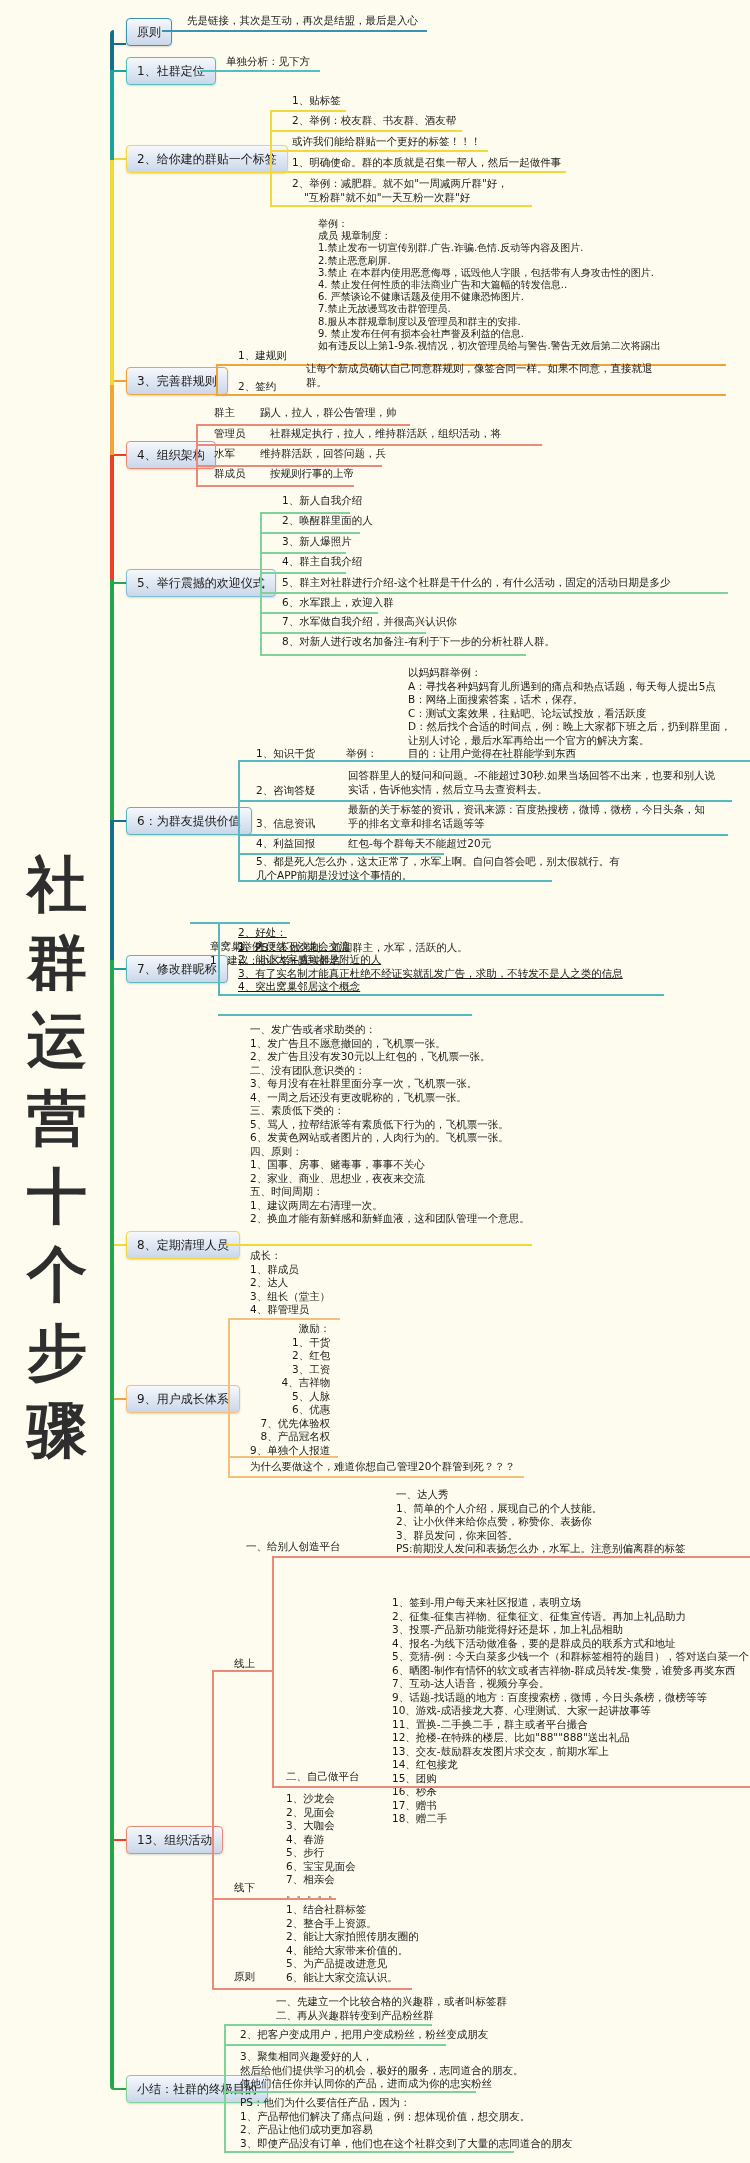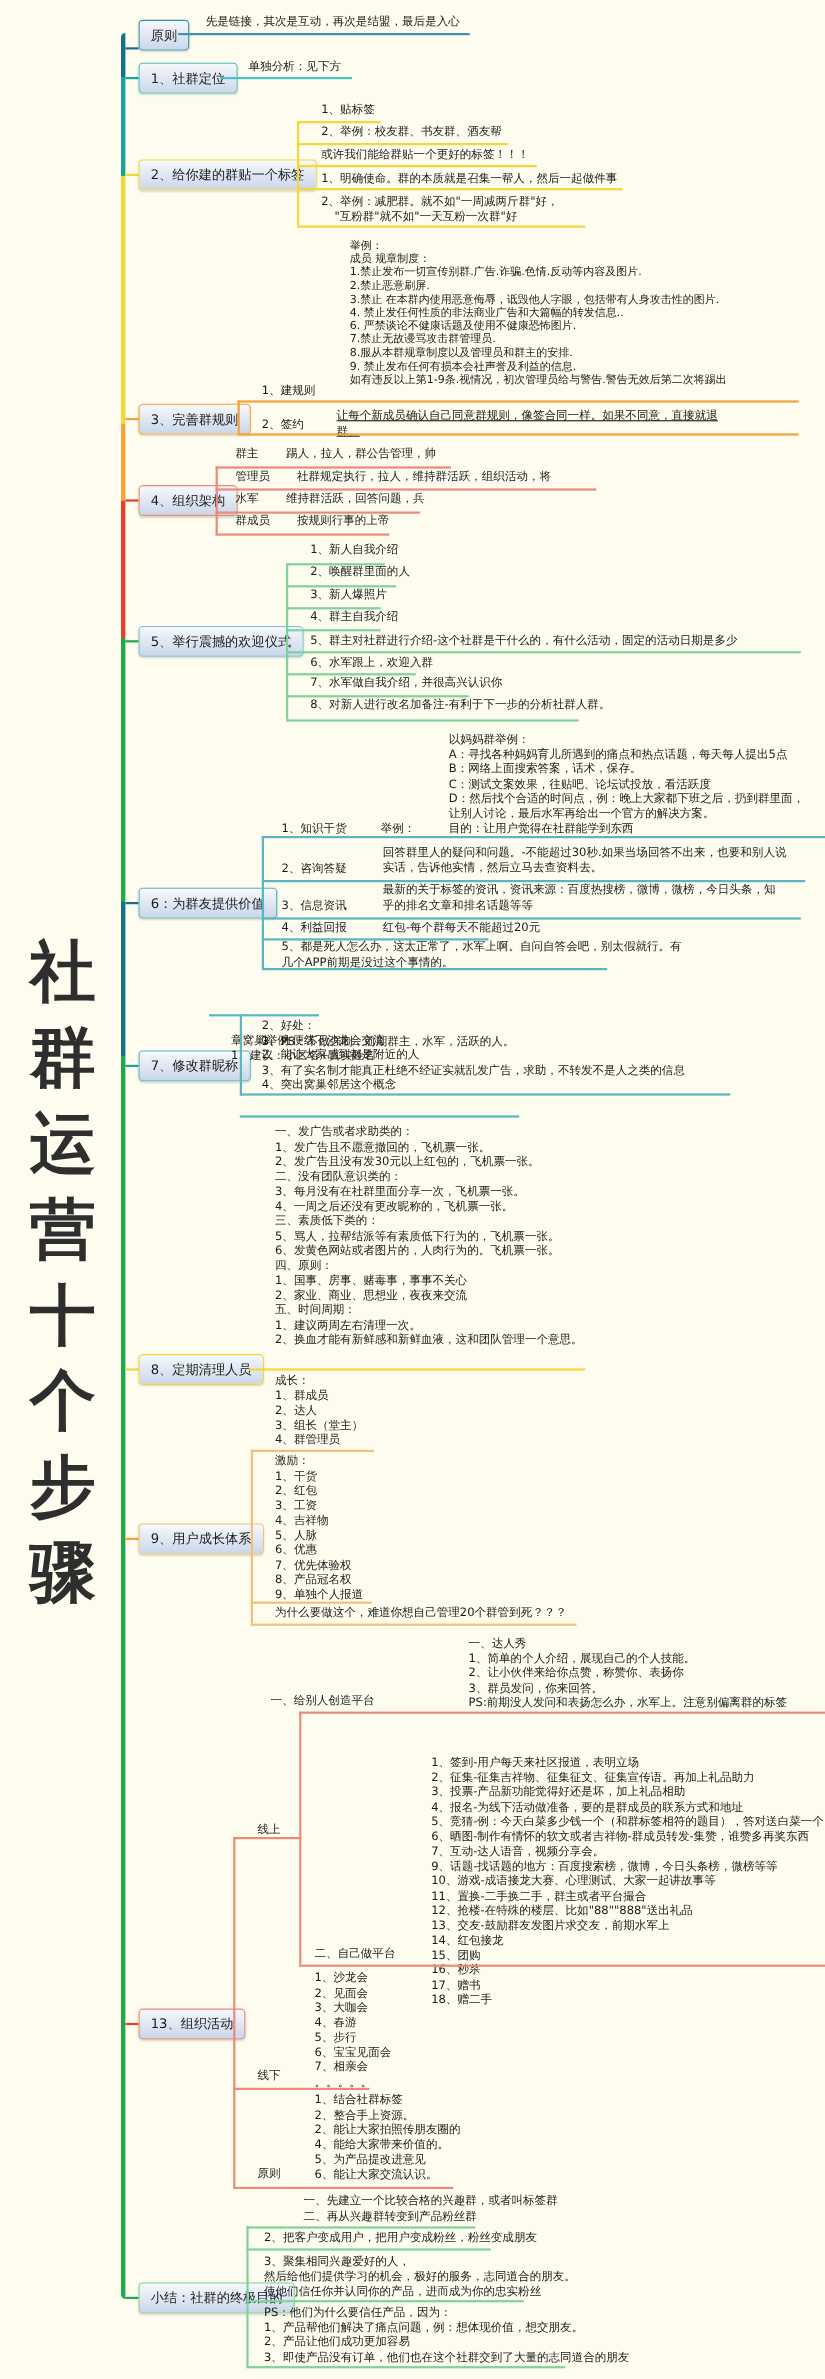--- a/index.html
+++ b/index.html
@@ -91,21 +91,21 @@
   <div>4. 禁止发任何性质的非法商业广告和大篇幅的转发信息..</div>
   <div>6. 严禁谈论不健康话题及使用不健康恐怖图片.</div>
   <div>7.禁止无故谩骂攻击群管理员.</div>
   <div>8.服从本群规章制度以及管理员和群主的安排.</div>
   <div>9. 禁止发布任何有损本会社声誉及利益的信息.</div>
   <div>如有违反以上第1-9条.视情况，初次管理员给与警告.警告无效后第二次将踢出</div>
 </div>
 <div class="vl" style="left:216px;top:364px;height:30px;background:#f2a33a;"></div>
 <div class="ln" style="left:216px;top:364px;width:510px;background:#f2a33a;"></div>
 <div class="t" style="left:238px;top:380px;">2、签约</div>
-<div class="blk t" style="left:306px;top:372px;text-decoration:underline;">
+<div class="blk t" style="left:306px;top:362px;">
   <div>让每个新成员确认自己同意群规则，像签合同一样。如果不同意，直接就退</div>
   <div>群。</div>
 </div>
 <div class="ln" style="left:216px;top:394px;width:510px;background:#f2a33a;"></div>
 
 <div class="conn" style="left:114px;top:454px;width:12px;background:#e8402a;"></div>
 <div class="node" style="top:441px;border-color:#ec8a78;">4、组织架构</div>
 <div class="vl" style="left:196px;top:424px;height:62px;background:#ec8a78;"></div>
 <div class="t" style="left:214px;top:406px;">群主</div>
 <div class="t" style="left:260px;top:406px;">踢人，拉人，群公告管理，帅</div>
@@ -177,21 +177,21 @@
 <div class="ln" style="left:238px;top:880px;width:314px;background:#57b8c0;"></div>
 
 <div class="conn" style="left:114px;top:968px;width:12px;background:#19a39a;"></div>
 <div class="node" style="top:955px;border-color:#57b8c0;">7、修改群昵称</div>
 <div class="blk t" style="left:210px;top:897px;margin-top:43px;">
   <div>章窝巢举例：</div>
   <div>1、建议：小区名+真实姓名</div>
 </div>
 <div class="vl" style="left:218px;top:922px;height:74px;background:#57b8c0;"></div>
 <div class="ln" style="left:190px;top:922px;width:100px;background:#57b8c0;"></div>
-<div class="blk t" style="left:238px;top:926px;">
+<div class="blk t" style="left:238px;top:926px;text-decoration:underline;">
   <div>2、好处：</div>
   <div>1、方便线下沙龙会交流</div>
   <div>2、能让大家感到都是附近的人</div>
   <div>3、有了实名制才能真正杜绝不经证实就乱发广告，求助，不转发不是人之类的信息</div>
   <div>4、突出窝巢邻居这个概念</div>
 </div>
 <div class="ln" style="left:218px;top:994px;width:446px;background:#57b8c0;"></div>
 <div class="t" style="left:238px;top:941px;">3、PS：不做强制，前期群主，水军，活跃的人。</div>
 <div class="ln" style="left:218px;top:1014px;width:254px;background:#57b8c0;"></div>
 
@@ -220,21 +220,21 @@
 <div class="node" style="top:1385px;border-color:#f2c07a;">9、用户成长体系</div>
 <div class="blk t" style="left:250px;top:1249px;">
   <div>成长：</div>
   <div>1、群成员</div>
   <div>2、达人</div>
   <div>3、组长（堂主）</div>
   <div>4、群管理员</div>
 </div>
 <div class="vl" style="left:228px;top:1318px;height:158px;background:#f2c07a;"></div>
 <div class="ln" style="left:228px;top:1318px;width:112px;background:#f2c07a;"></div>
-<div class="blk t" style="left:250px;top:1322px;">
+<div class="blk t" style="left:250px;top:1322px;text-align:right;">
   <div>激励：</div>
   <div>1、干货</div>
   <div>2、红包</div>
   <div>3、工资</div>
   <div>4、吉祥物</div>
   <div>5、人脉</div>
   <div>6、优惠</div>
   <div>7、优先体验权</div>
   <div>8、产品冠名权</div>
   <div>9、单独个人报道</div>
@@ -243,21 +243,21 @@
 <div class="t" style="left:250px;top:1460px;">为什么要做这个，难道你想自己管理20个群管到死？？？</div>
 <div class="ln" style="left:228px;top:1476px;width:296px;background:#f2c07a;"></div>
 
 <div class="conn" style="left:114px;top:1839px;width:12px;background:#e8402a;"></div>
 <div class="node" style="top:1826px;border-color:#ec8a78;">13、组织活动</div>
 <div class="vl" style="left:212px;top:1670px;height:320px;background:#ec8a78;"></div>
 <div class="ln" style="left:212px;top:1670px;width:62px;background:#ec8a78;"></div>
 <div class="t" style="left:234px;top:1657px;">线上</div>
 <div class="vl" style="left:272px;top:1556px;height:230px;background:#ec8a78;"></div>
 <div class="t" style="left:246px;top:1540px;padding-left:0;">一、给别人创造平台</div>
-<div class="blk t" style="left:426px;top:1488px;">
+<div class="blk t" style="left:396px;top:1488px;">
   <div>一、达人秀</div>
   <div>1、简单的个人介绍，展现自己的个人技能。</div>
   <div>2、让小伙伴来给你点赞，称赞你、表扬你</div>
   <div>3、群员发问，你来回答。</div>
   <div>PS:前期没人发问和表扬怎么办，水军上。注意别偏离群的标签</div>
 </div>
 <div class="ln" style="left:272px;top:1556px;width:478px;background:#ec8a78;"></div>
 <div class="blk t" style="left:392px;top:1560px;margin-top:36px;">
   <div>1、签到-用户每天来社区报道，表明立场</div>
   <div>2、征集-征集吉祥物、征集征文、征集宣传语。再加上礼品助力</div>

